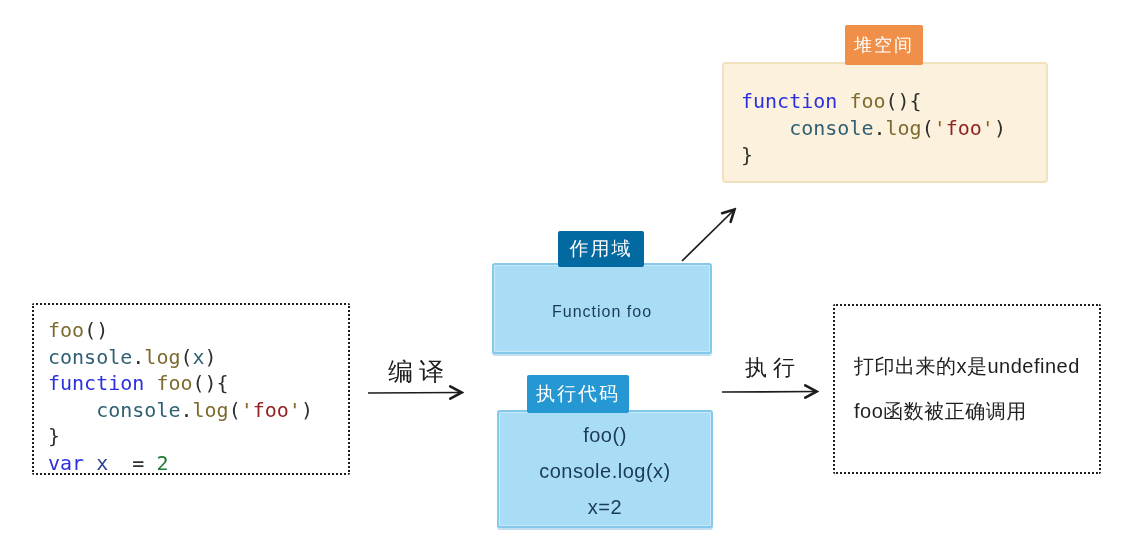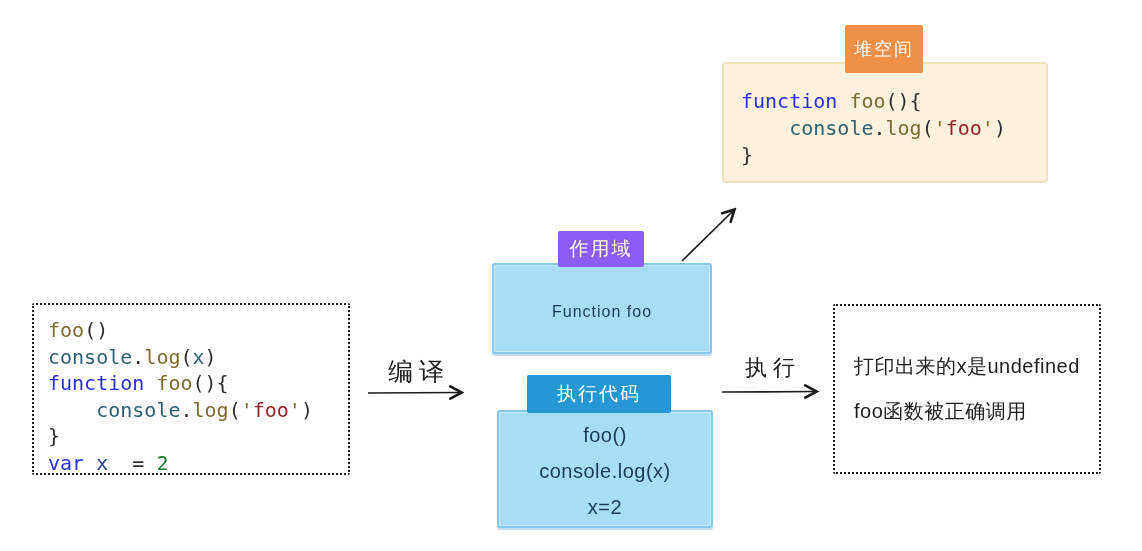--- a/index.html
+++ b/index.html
@@ -43,23 +43,23 @@
 
   
   .tab {
     position: absolute;
     display: flex; align-items: center; justify-content: center;
     color: #ffffff;
     border-radius: 2px;
     z-index: 3;
     letter-spacing: 2px;
   }
-  #scope-tab  { left: 558px; top: 231px; width: 86px;  height: 36px; background: #8b5cf6; font-size: 19px; }
-  #exec-tab   { left: 527px; top: 375px; width: 144px; height: 38px; background: #2598d4; font-size: 19px; text-align: center; }
-  #heap-tab   { left: 845px; top: 25px;  width: 78px;  height: 48px; background: #f09048; font-size: 18px; }
+  #scope-tab  { left: 558px; top: 231px; width: 86px;  height: 36px; background: #0369a1; font-size: 19px; }
+  #exec-tab   { left: 527px; top: 375px; width: 102px; height: 38px; background: #2598d4; font-size: 19px; text-align: center; }
+  #heap-tab   { left: 845px; top: 25px;  width: 78px;  height: 40px; background: #f09048; font-size: 18px; }
 
   
   .blue-box {
     position: absolute;
     background: #a9ddf5;
     border: 2px solid #84c8ec;
     border-radius: 3px;
     box-shadow: 0 2px 0 rgba(120,185,225,0.45), inset 0 0 0 1px rgba(255,255,255,0.35);
     display: flex; flex-direction: column;
     align-items: center; justify-content: center;

